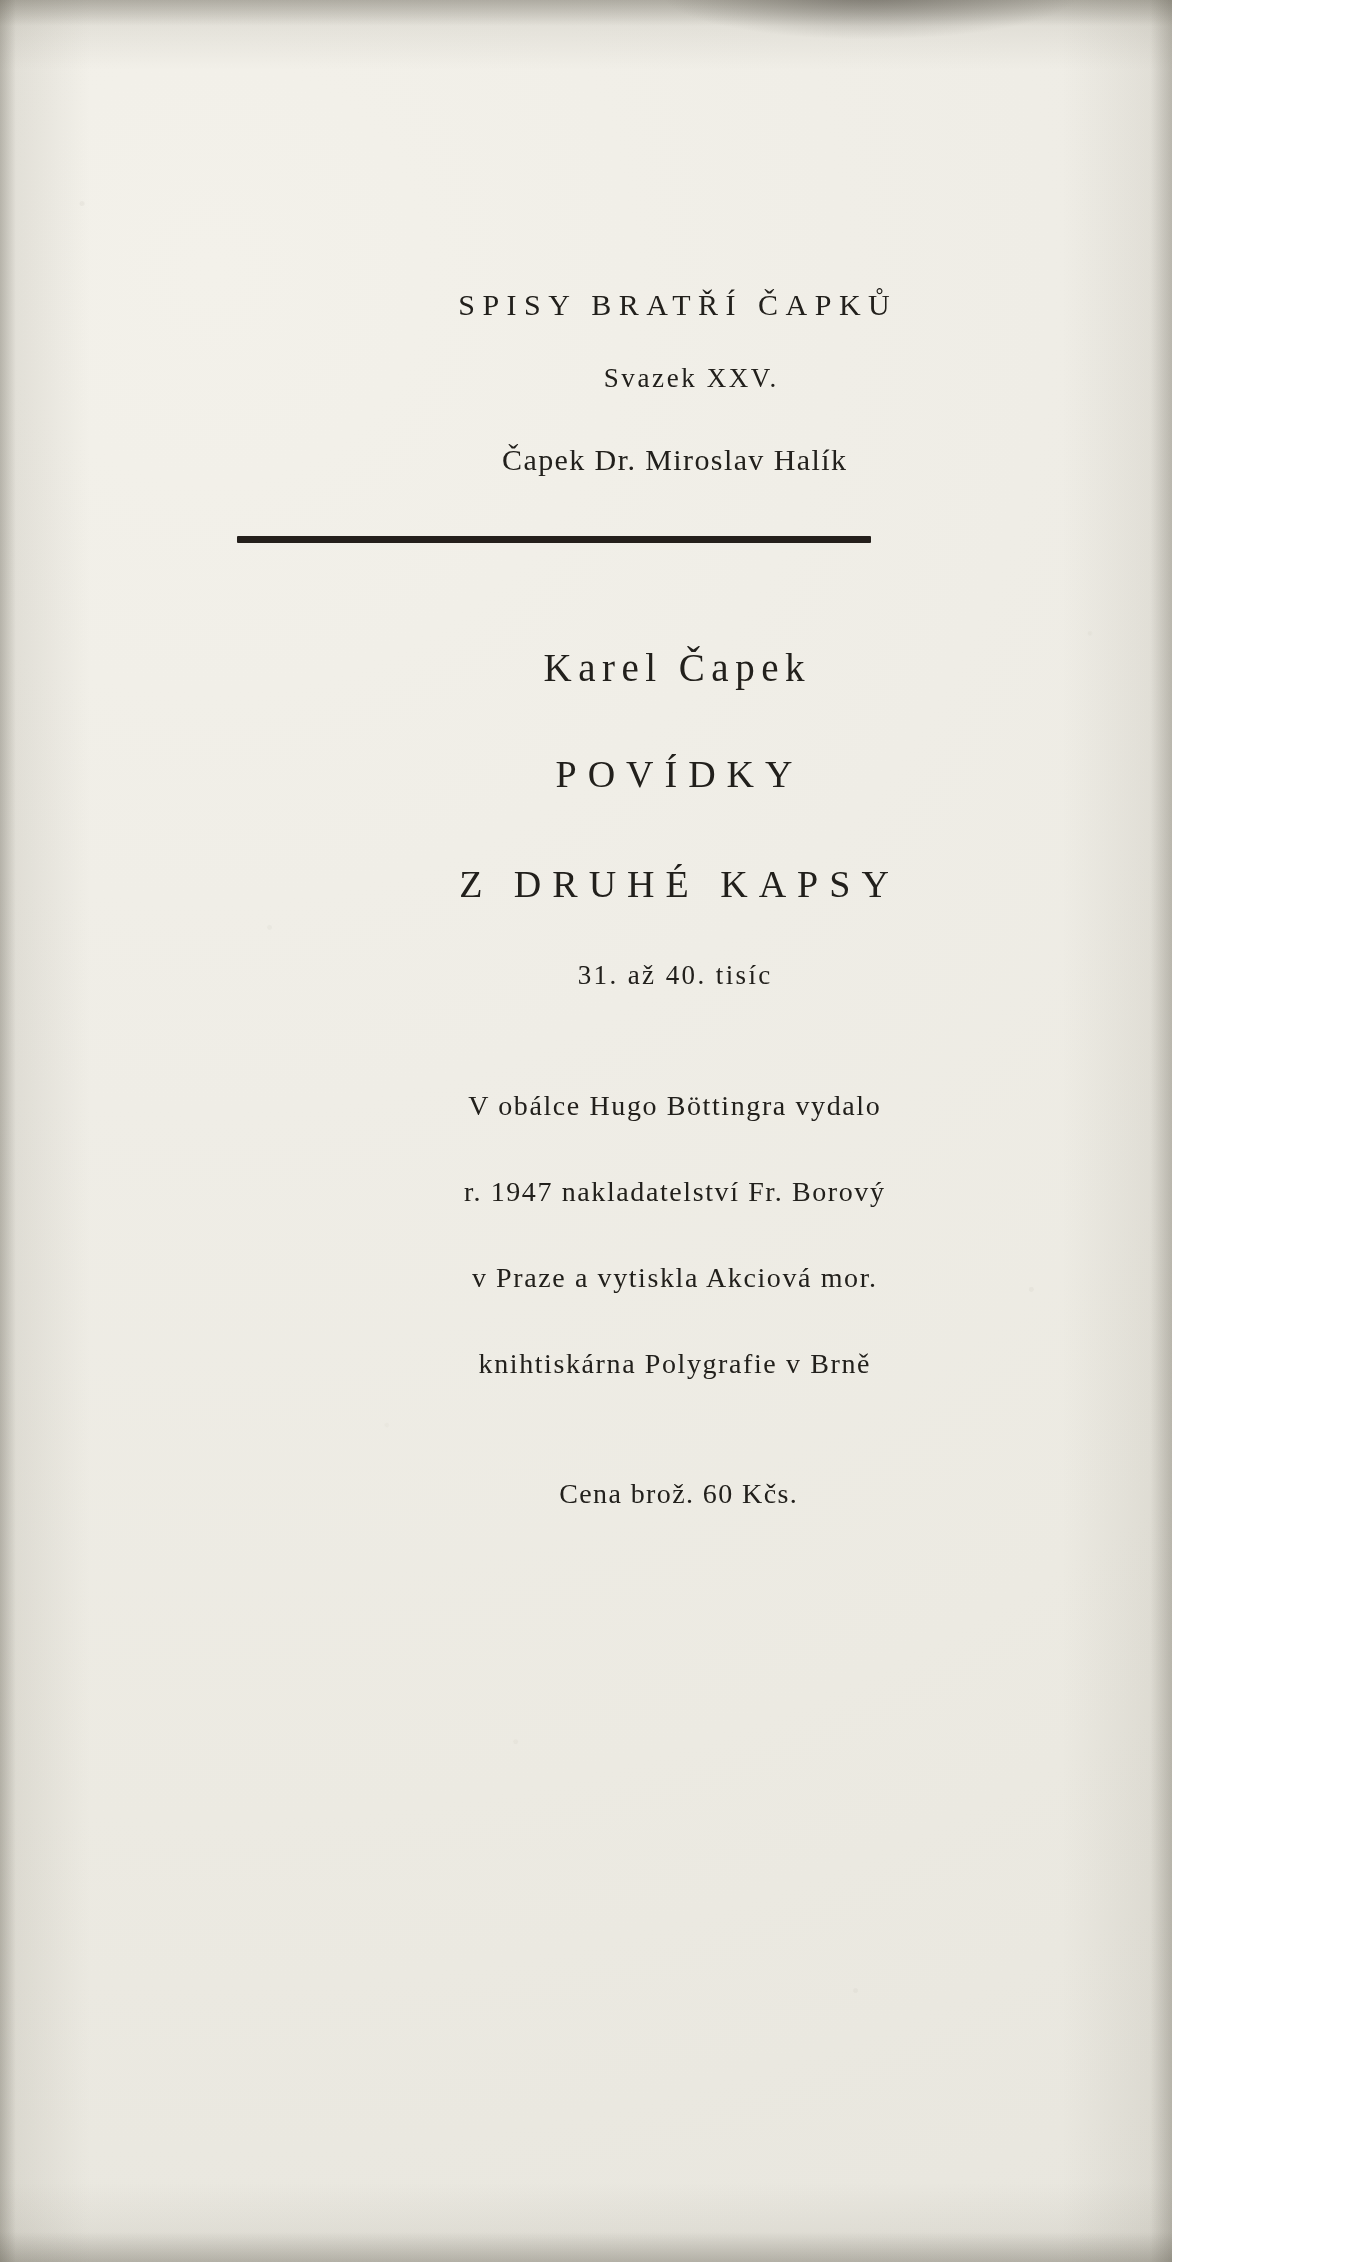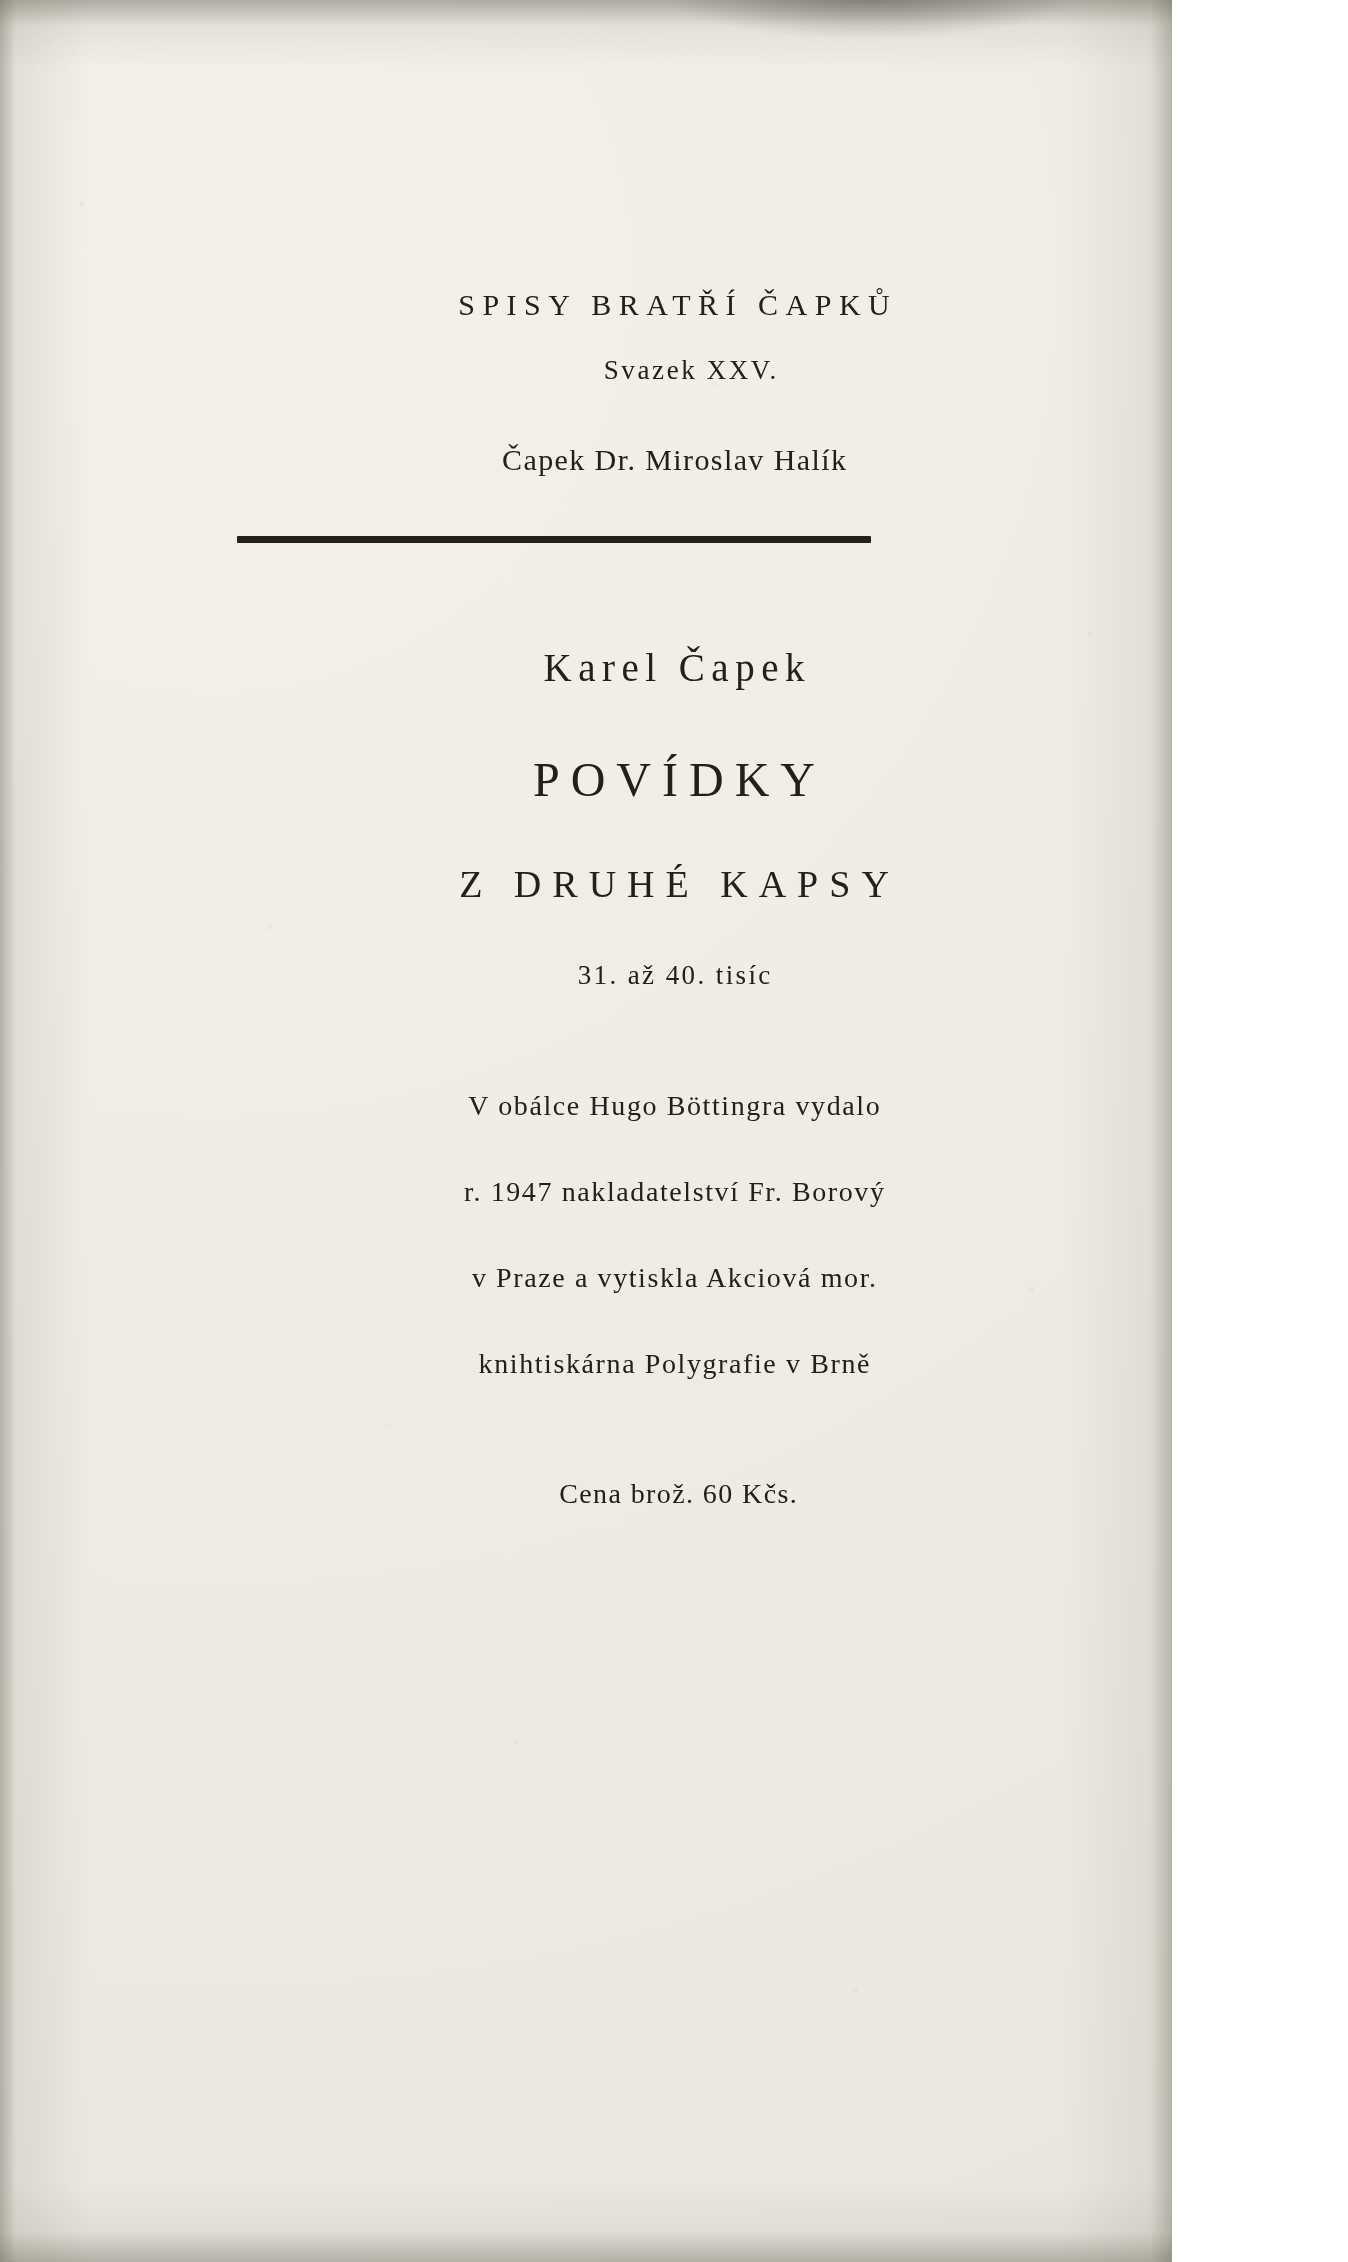--- a/index.html
+++ b/index.html
@@ -102,21 +102,21 @@
   .series-title {
     position: absolute;
     top: 288px; left: 0; right: 0;
     font-size: 30px;
     letter-spacing: 7.5px;
     font-weight: 500;
     text-indent: 7.5px;
   }
   .series-volume {
     position: absolute;
-    top: 355px; left: 0; right: 0;
+    top: 363px; left: 0; right: 0;
     font-size: 27px;
     letter-spacing: 2.6px;
     text-indent: 2.6px;
     padding-left: 32px;
   }
   .series-editor {
     position: absolute;
     top: 443px; left: 0; right: 0;
     font-size: 30px;
     letter-spacing: 1.4px;
@@ -136,21 +136,21 @@
   .author {
     position: absolute;
     top: 645px; left: 0; right: 0;
     font-size: 39px;
     letter-spacing: 6.5px;
     text-indent: 6.5px;
   }
   .title-line1 {
     position: absolute;
     top: 752px; left: 0; right: 0;
-    font-size: 48px;
+    font-size: 38px;
     letter-spacing: 11px;
     text-indent: 11px;
     font-weight: 500;
   }
   .title-line2 {
     position: absolute;
     top: 862px; left: 0; right: 0;
     font-size: 38px;
     letter-spacing: 11px;
     text-indent: 11px;

